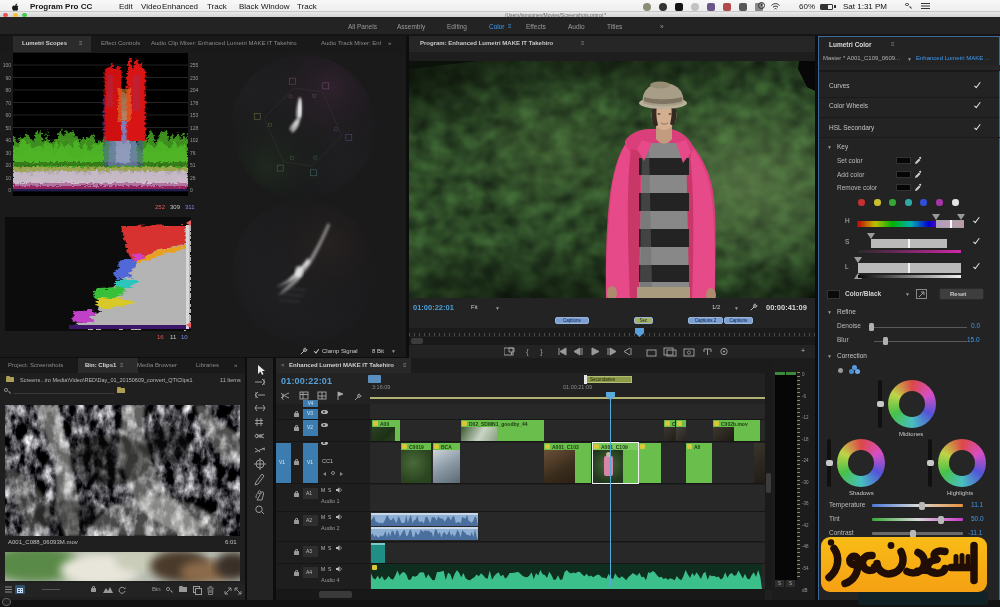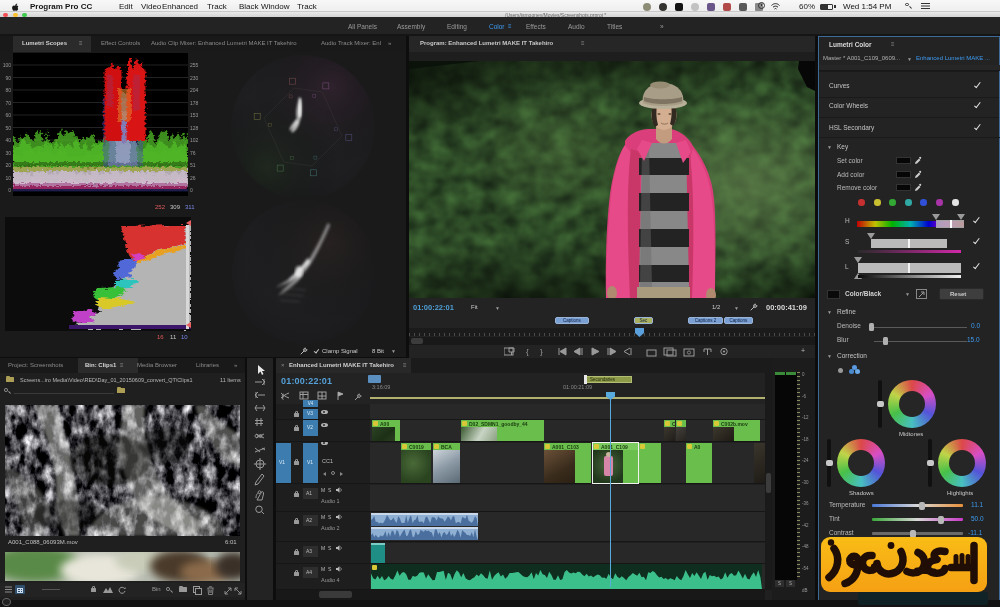--- a/index.html
+++ b/index.html
@@ -40,21 +40,21 @@
     <div class="ab" style="left:739px;top:2.5px;width:8px;height:8px;border-radius:2px;background:#585858"></div>
     <div class="ab" style="left:755px;top:2.5px;width:8px;height:8px;border-radius:1px;background:#8a8a8a"></div>
     <svg class="ab" style="left:770px;top:2px" width="11" height="9" viewBox="0 0 11 9">
       <path d="M1.5,3.5 C4,1 7,1 9.5,3.5 M3,5.2 C4.5,3.8 6.5,3.8 8,5.2 M4.5,7 C5.2,6.3 5.8,6.3 6.5,7" stroke="#222" stroke-width="1" fill="none"></path>
     </svg>
     <div class="ab" style="left:758px;top:2px;width:7px;height:7px;border:1px solid #333;border-radius:50%"></div>
     <div class="ab" style="left:761px;top:3.5px;width:1px;height:2.5px;background:#333"></div>
     <div class="t" style="left:799px;top:2px;font-size:8px;color:#222">60%</div>
     <div class="ab" style="left:820px;top:3.5px;width:13px;height:6px;border:1px solid #333;border-radius:1px;background:linear-gradient(90deg,#333 60%,transparent 60%)"></div>
     <div class="ab" style="left:834px;top:5px;width:2px;height:3px;background:#333"></div>
-    <div class="t" style="left:843px;top:1.5px;font-size:8px;color:#111">Wed 1:54 PM</div>
+    <div class="t" style="left:843px;top:1.5px;font-size:8px;color:#111">Sat 1:31 PM</div>
     <div class="mgc" style="left:905px;top:2.5px;border-color:#333"></div>
     <div class="mgh" style="left:908.5px;top:6.5px;background:#333;transform:rotate(45deg)"></div>
     <div class="ab" style="left:921px;top:3px;width:9px;height:1.2px;background:#333;box-shadow:0 2.5px #333,0 5px #333"></div>
   </div>
 <div class="ab" style="left:0;top:12px;width:1000px;height:5px;background:linear-gradient(#e9e9e9,#d3d3d3)">
     <div class="ab" style="left:3px;top:0.8px;width:4.5px;height:4.5px;border-radius:50%;background:#f25056"></div>
     <div class="ab" style="left:13px;top:0.8px;width:4.5px;height:4.5px;border-radius:50%;background:#fbc02d"></div>
     <div class="ab" style="left:22px;top:0.8px;width:4.5px;height:4.5px;border-radius:50%;background:#3fcb4f"></div>
     <div class="t" style="left:505px;top:-0.5px;font-size:5px;color:#666">/Users/jsmooney/Movies/Screenshots.prproj *</div>
   </div>

